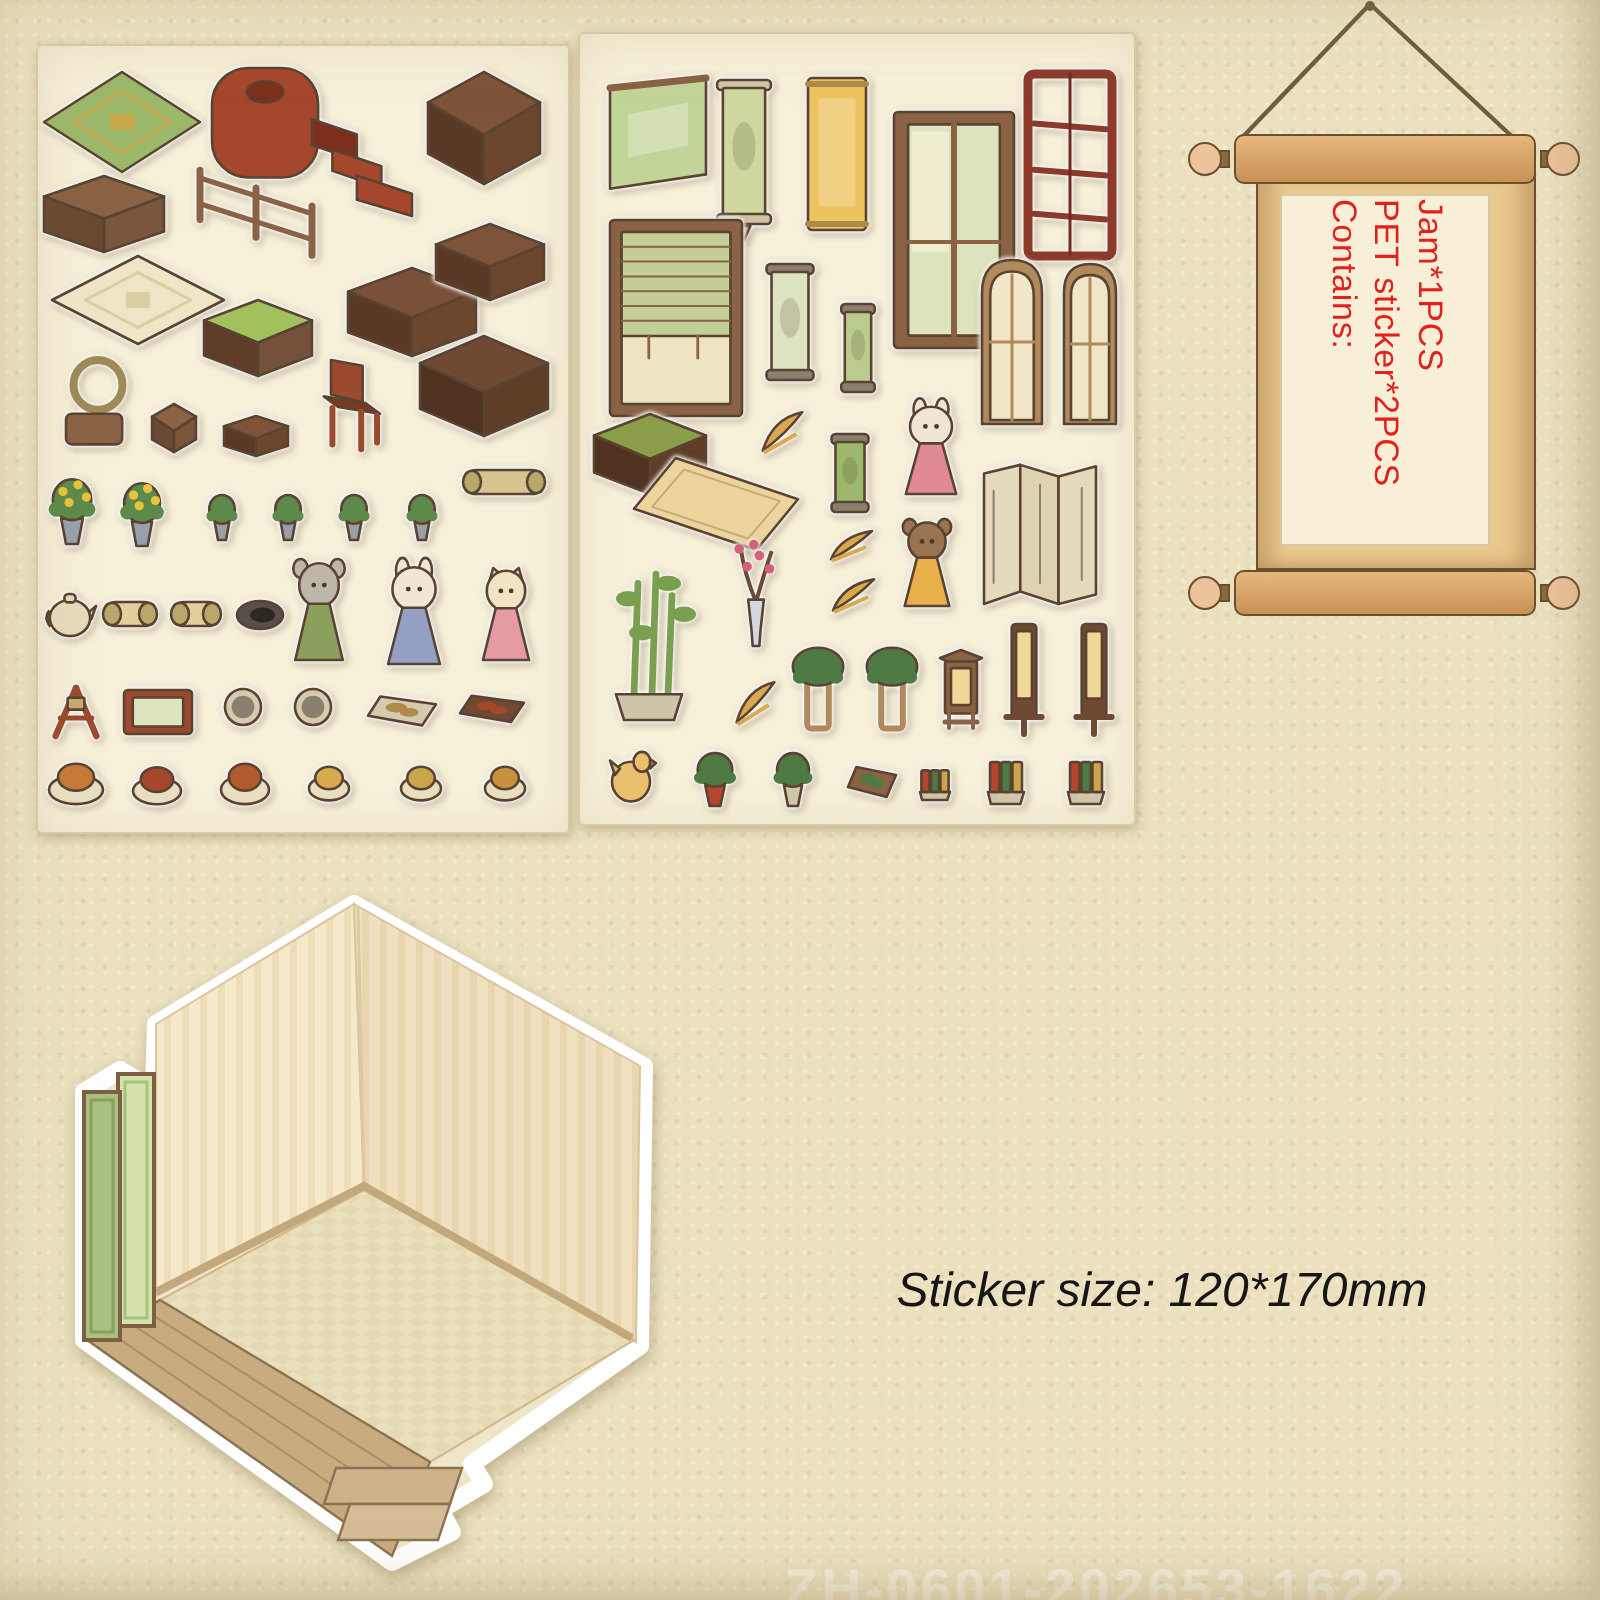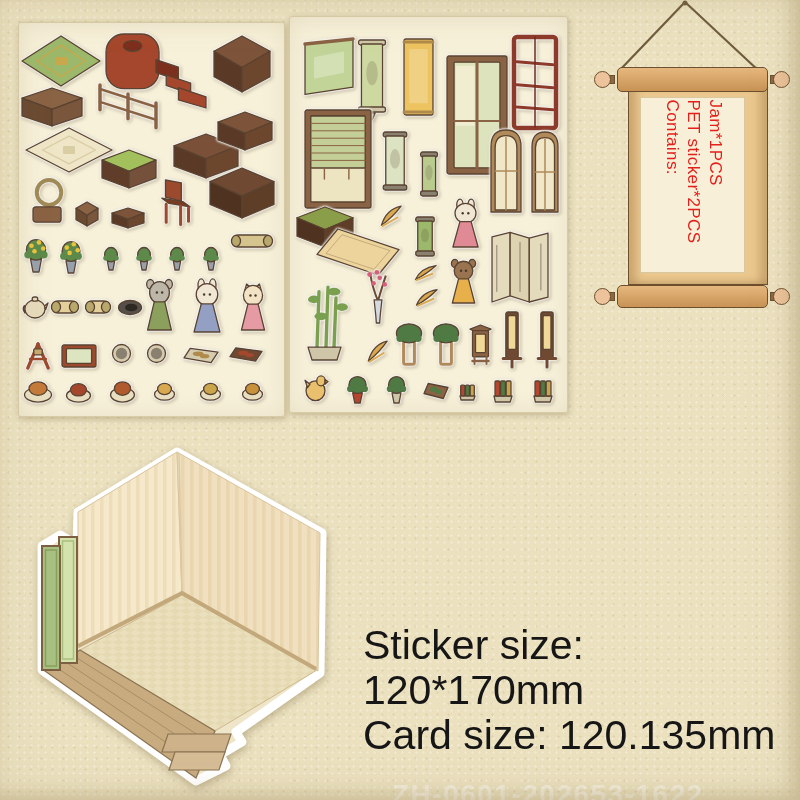--- a/index.html
+++ b/index.html
@@ -25,22 +25,22 @@
   .knob-stem{position:absolute;width:7px;height:9px;background:#8a6a42;border:1px solid #6b4f2e;box-sizing:border-box;}
   .scroll-body{position:absolute;left:628px;top:83px;width:140px;height:202px;background:#eac88e;
     border:1.5px solid #6b4f2e;box-sizing:border-box;
     box-shadow:inset 7px 0 9px rgba(150,110,60,.38), inset -7px 0 9px rgba(150,110,60,.38);}
   .scroll-panel{position:absolute;left:640px;top:97px;width:105px;height:176px;background:#f7efd7;border:1px solid #d9c7a0;box-sizing:border-box;}
   .scroll-text{position:absolute;left:605px;top:133px;width:176px;height:105px;
     transform:rotate(90deg);display:flex;flex-direction:column-reverse;justify-content:center;
     font-size:17px;line-height:21.5px;font-weight:400;letter-spacing:.4px;}
   .scroll-text div{white-space:nowrap;padding-left:2px;}
   
-  .size-text{position:absolute;left:363px;top:623px;width:436px;
-    font-size:41px;line-height:45px;color:#161616;}
+  .size-text{position:absolute;left:363px;top:623px;width:436px;text-align:center;
+    font-size:24px;line-height:45px;color:#161616;font-style:italic;}
   .watermark{position:absolute;left:392px;top:779px;font-size:28px;font-weight:700;
     color:rgba(255,255,255,.45);letter-spacing:1.5px;white-space:nowrap;}
   .room-card{position:absolute;left:28px;top:440px;width:300px;height:350px;}
 </style>
 </head>
 <body>
 
 <div class="page">
 
   <div class="sheet" id="sheet1">
@@ -841,18 +841,17 @@
         <rect x="31" y="97" width="18" height="126" fill="#d4e2ac" stroke="#7d5f42" stroke-width="2"></rect>
         <rect x="34.5" y="101" width="11" height="118" fill="none" stroke="#a9bf7d" stroke-width="1.5"></rect>
         <rect x="14" y="106" width="18" height="124" fill="#a9c083" stroke="#7d5f42" stroke-width="2"></rect>
         <rect x="17.5" y="110" width="11" height="116" fill="none" stroke="#8aa05c" stroke-width="1.5"></rect>
       </g>
     </svg>
   </div>
 
   <div class="size-text">
     <div>Sticker size: 120*170mm</div>
-    <div>Card size: 120.135mm</div>
   </div>
 
   <div class="watermark">ZH-0601-202653-1622</div>
 
 </div>
 
 </body></html>

